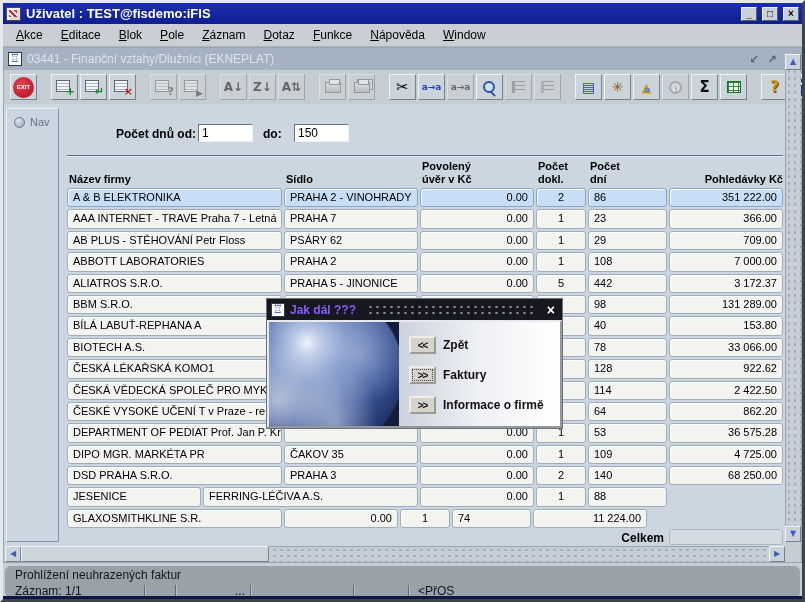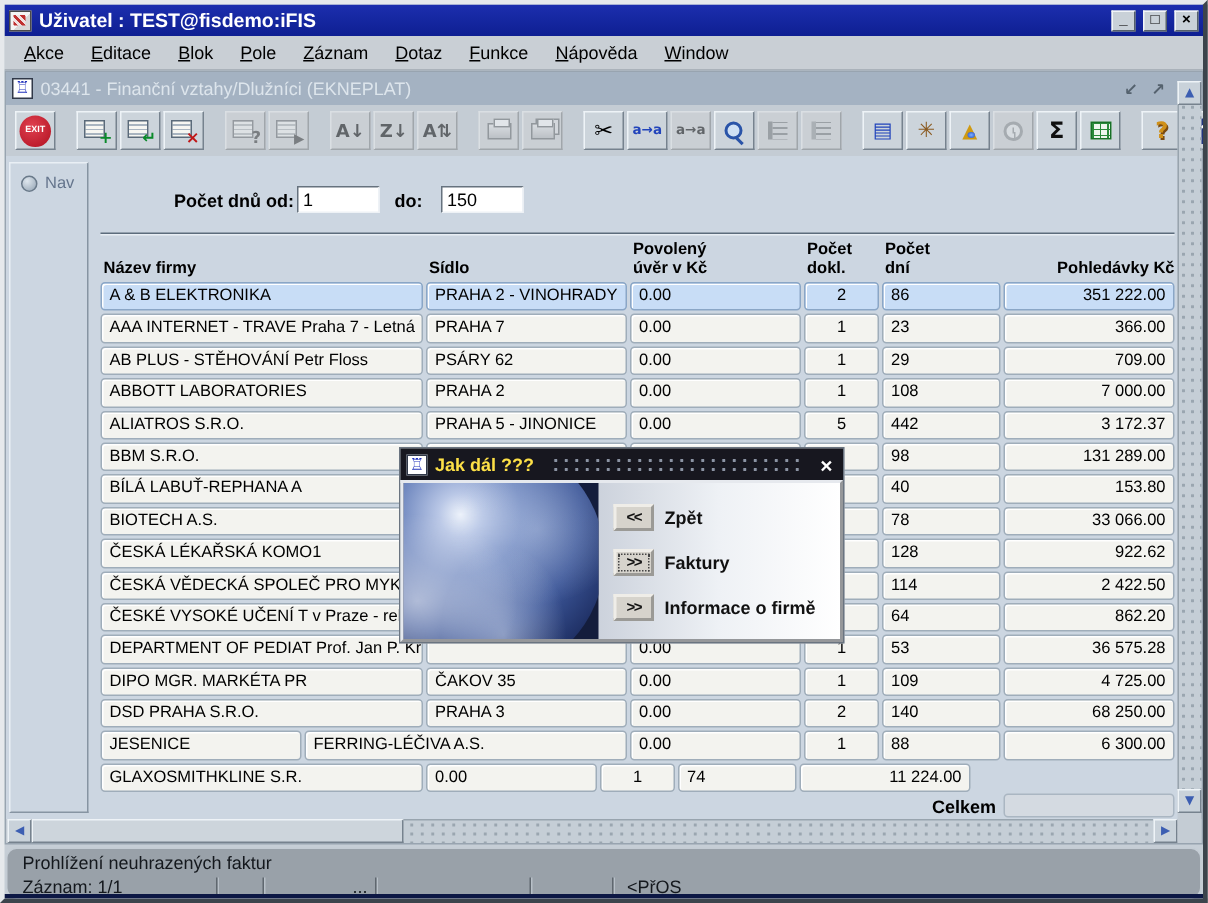--- a/index.html
+++ b/index.html
@@ -73,21 +73,21 @@
   .field{position:absolute;height:18px;background:#fff;border:1px solid;border-color:#66727e #eef2f6 #eef2f6 #66727e;
          font-size:12px;padding:0 3px;color:#000;}
   #sep{position:absolute;left:63px;width:716px;top:51px;height:1px;background:#5c6c7c;box-shadow:0 1px 0 #e8eef4;}
   .hcell{position:absolute;bottom:0;font-size:11px;font-weight:bold;color:#000;white-space:pre-line;line-height:13px;}
   #thead{position:absolute;left:63px;top:53px;width:716px;height:29px;}
   #rows{position:absolute;left:63px;top:84px;width:716px;}
   .trow{display:flex;height:19.4px;margin-bottom:2px;}
   .cell{background:#f3f3ef;border:1px solid #9fadba;border-radius:3px;box-shadow:inset 1px 1px 0 #ffffff;
         font-size:11px;color:#000;line-height:17px;padding:0 5px;margin-right:2px;white-space:nowrap;overflow:hidden;}
   .sel .cell{background:#c8ddf6;border-color:#8aa6c6;}
-  .c1{width:215px;} .c2{width:134px;} .c3{width:114px;text-align:left;} .c4{width:50px;text-align:center;}
+  .c1{width:215px;} .c2{width:134px;} .c3{width:114px;text-align:right;} .c4{width:50px;text-align:center;}
   .c5{width:79px;} .c6{width:114px;text-align:right;margin-right:0;}
   #footlabel{position:absolute;left:520px;top:427px;width:140px;text-align:right;font-size:12px;font-weight:bold;color:#000;}
   #footfield{position:absolute;left:665px;top:425px;width:114px;height:16px;background:#d4dae1;
              border:1px solid #aab6c2;border-radius:3px;}
   
   .sbtn{position:absolute;background:#c9d2da;border:1px solid;border-color:#eef3f7 #76828e #76828e #eef3f7;
         color:#3c5eb2;font-size:8px;text-align:center;font-family:"DejaVu Sans",sans-serif;padding:0;}
   #vscroll{position:absolute;right:0;top:6px;width:16px;bottom:20px;background:#c5ced6;border-left:1px solid #98a4ae;
       background-image:radial-gradient(circle,#9aa6b0 1px,transparent 1.3px);background-size:6px 7px;}
   #vup{right:0;top:6px;width:16px;height:16px;line-height:14px;}
@@ -105,21 +105,21 @@
   #status1{font-size:12px;color:#14181d;height:16px;line-height:16px;white-space:nowrap;}
   #status2{display:flex;align-items:center;font-size:12px;color:#14181d;height:15px;}
   .st{white-space:nowrap;}
   .sep2{width:1px;height:12px;background:#5f676f;box-shadow:1px 0 0 #b8c0c8;margin:0 1px;}
   .w1{width:128px;} .w2{width:28px;} .w3{width:72px;text-align:right;padding-right:4px;} .w4{width:100px;} .w5{width:52px;}
   #bottomedge{position:absolute;left:0;right:0;bottom:0;height:3px;background:#0c1744;}
   
   #dialog{position:absolute;left:263px;top:295px;width:297px;height:131px;z-index:50;
           border:1px solid #6a7480;background:#d4d8de;}
   #dlgtitle{height:21px;background:#17171f;display:flex;align-items:center;padding:0 4px;gap:5px;}
-  #dlgtitle .t{color:#fde047;font-size:12px;font-weight:bold;white-space:nowrap;}
+  #dlgtitle .t{color:#8b5cf6;font-size:12px;font-weight:bold;white-space:nowrap;}
   #dlgpattern{flex:1;height:12px;margin:0 6px;
       background-image:radial-gradient(circle,#8b93a3 1px,transparent 1.3px);background-size:7px 6px;}
   #dlgclose{color:#fff;font-size:14px;font-weight:bold;background:none;border:none;padding:0 3px;line-height:14px;}
   #dlgbody{position:relative;height:108px;border:2px outset #e6e9ee;
            background:linear-gradient(90deg,#aeb6c4 0,#ccd2dc 130px,#eef1f5 210px,#ffffff 100%);overflow:hidden;}
   #globe{position:absolute;left:0;top:0;width:130px;height:104px;background:#141d3c;overflow:hidden;}
   #globe::before{content:"";position:absolute;left:-26px;top:-30px;width:160px;height:160px;border-radius:50%;
       background:radial-gradient(circle at 40% 32%,#eef3fb 0%,#b9c7e6 10%,#7189c0 28%,#3c5698 55%,#1b2b5e 80%,#0b1434 100%);}
   #globe::after{content:"";position:absolute;left:-26px;top:-30px;width:160px;height:160px;border-radius:50%;
       background:radial-gradient(ellipse at 22% 68%,rgba(255,255,255,.55),transparent 38%),
@@ -384,21 +384,20 @@
             <span class="cell c4">2</span>
             <span class="cell c5">140</span>
             <span class="cell c6">68 250.00</span>
           </div>
         <div class="trow">
             <span class="cell c2">JESENICE</span>
             <span class="cell c1">FERRING-LÉČIVA A.S.</span>
             <span class="cell c3">0.00</span>
             <span class="cell c4">1</span>
             <span class="cell c5">88</span>
-            <span class="cell c6">6 300.00</span>
           </div>
         <div class="trow">
             <span class="cell c1">GLAXOSMITHKLINE S.R.</span>
             <span class="cell c3">0.00</span>
             <span class="cell c4">1</span>
             <span class="cell c5">74</span>
             <span class="cell c6">11 224.00</span>
           </div>
       </div>
 

